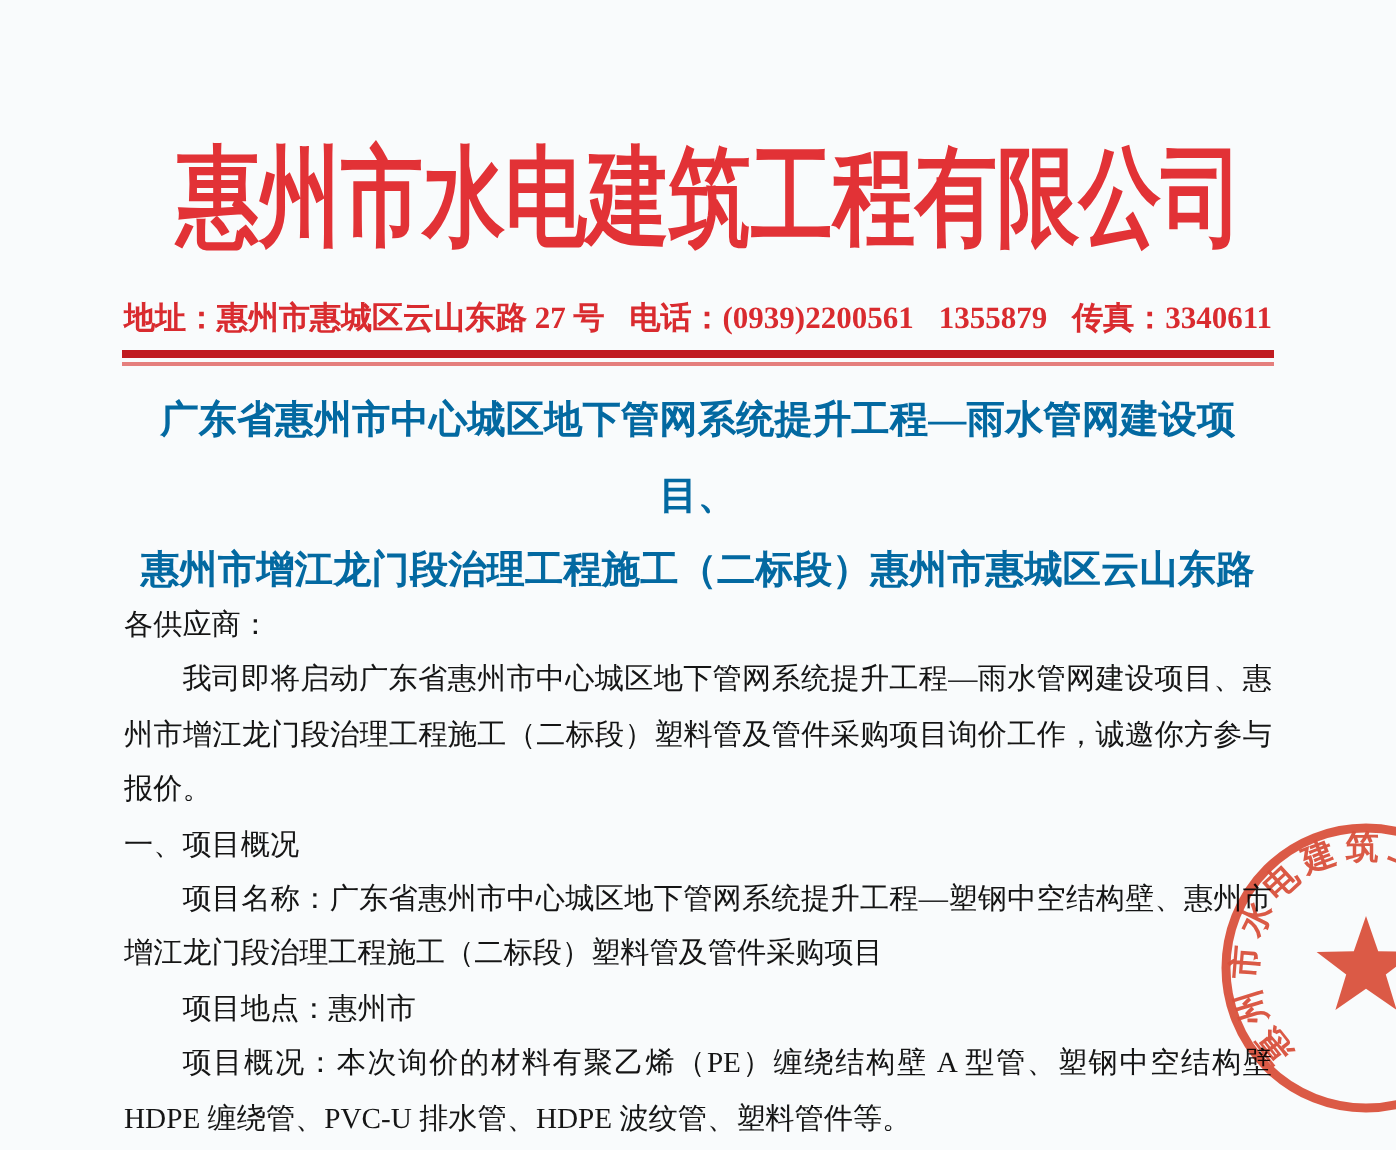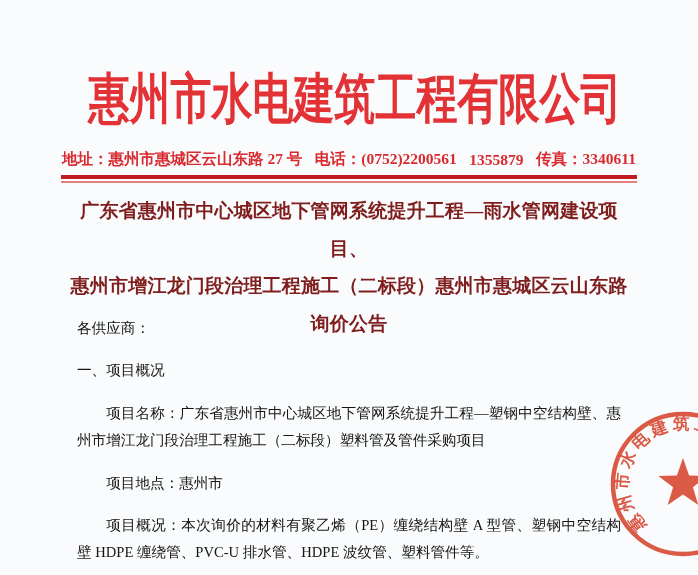--- a/index.html
+++ b/index.html
@@ -38,63 +38,63 @@
     background: #c01b20;
   }
   .rule-thin {
     position: absolute; top: 181px; left: 61px; width: 576px; height: 2px;
     background: #e57f7d;
   }
   
   .doc-title {
     position: absolute; top: 192px; left: 62px; width: 574px;
     text-align: center;
-    font-size: 19px; font-weight: bold; color: #7f1d1d;
+    font-size: 19px; font-weight: bold; color: #0369a1;
     line-height: 37.5px; letter-spacing: 0.2px;
   }
   
   .body-text {
     position: absolute; top: 300px; left: 62px; width: 574px;
     font-size: 14.6px; line-height: 27.4px; color: #151515;
     text-align: justify;
   }
-  .body-text p { margin: 15px; }
+  .body-text p { margin: 0; }
   .body-text p.indent { text-indent: 2em; }
   
   .seal {
     position: absolute; top: 390px; left: 590px;
     mix-blend-mode: multiply;
     opacity: 0.92;
   }
 </style>
 </head>
 <body>
 
 <div class="page">
 
   <div class="company-name">惠州市水电建筑工程有限公司</div>
 
   <div class="contact-line">
     <span>地址：惠州市惠城区云山东路 27 号</span>
-    <span>电话：(0752)2200561</span>
+    <span>电话：(0939)2200561</span>
     <span>1355879</span>
     <span>传真：3340611</span>
   </div>
 
   <div class="rule-thick"></div>
   <div class="rule-thin"></div>
 
   <div class="doc-title">
     <div>广东省惠州市中心城区地下管网系统提升工程—雨水管网建设项目、</div>
     <div>惠州市增江龙门段治理工程施工（二标段）惠州市惠城区云山东路</div>
-    <div>询价公告</div>
   </div>
 
   <div class="body-text">
     <p>各供应商：</p>
+    <p class="indent">我司即将启动广东省惠州市中心城区地下管网系统提升工程—雨水管网建设项目、惠州市增江龙门段治理工程施工（二标段）塑料管及管件采购项目询价工作，诚邀你方参与报价。</p>
     <p>一、项目概况</p>
     <p class="indent">项目名称：广东省惠州市中心城区地下管网系统提升工程—塑钢中空结构壁、惠州市增江龙门段治理工程施工（二标段）塑料管及管件采购项目</p>
     <p class="indent">项目地点：惠州市</p>
     <p class="indent">项目概况：本次询价的材料有聚乙烯（PE）缠绕结构壁 A 型管、塑钢中空结构壁 HDPE 缠绕管、PVC-U 排水管、HDPE 波纹管、塑料管件等。</p>
   </div>
 
   <svg class="seal" width="108" height="185" viewBox="0 0 108 185">
     <defs>
       <path id="sealArc" d="M 57.6 136.1 A 55 55 0 1 1 128.4 136.1" fill="none"></path>
     </defs>

